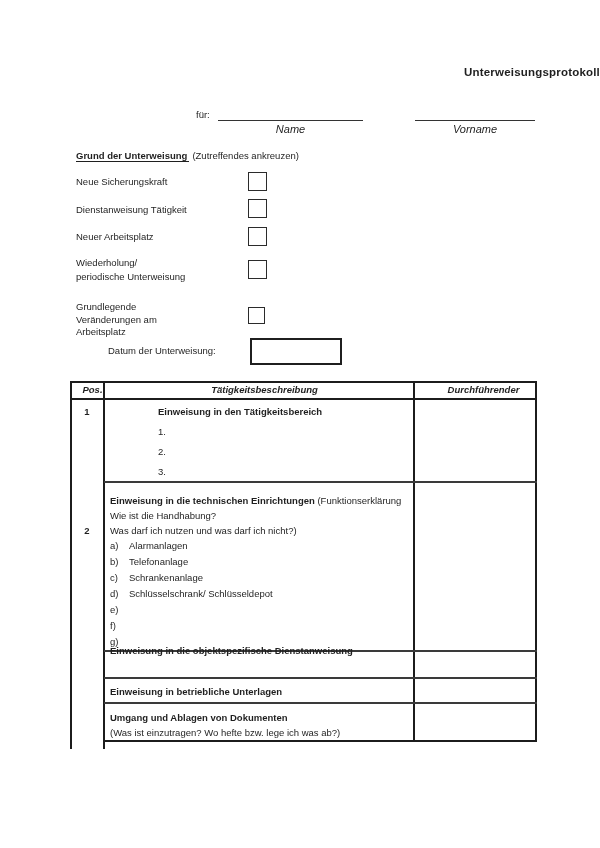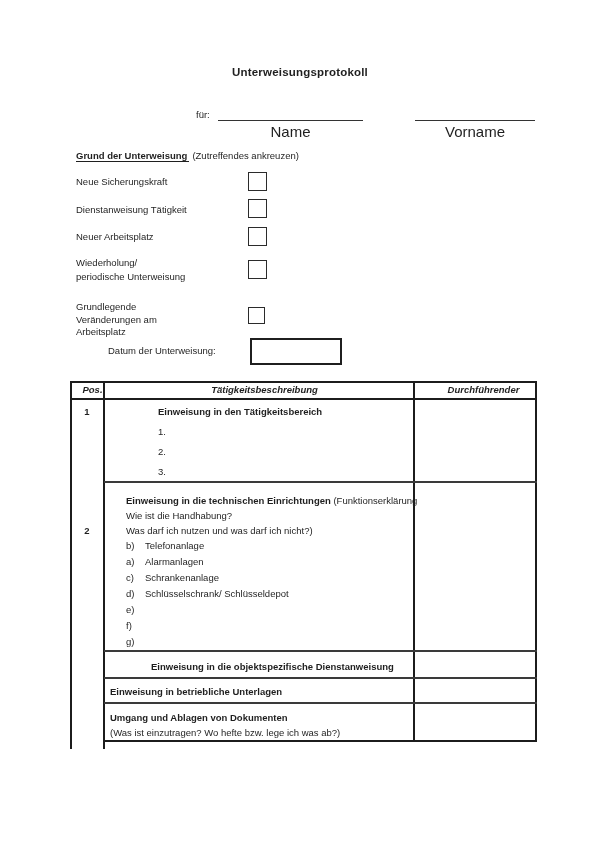--- a/index.html
+++ b/index.html
@@ -1,29 +1,29 @@
 <!DOCTYPE html>
 <html><head>
 <meta charset="utf-8">
 <style>
   * { margin:0; padding:0; box-sizing:border-box; }
   html,body { background:#ffffff; }
   body { font-family:"Liberation Sans", sans-serif; color:#1f1f1f; }
   .page { position:relative; width:600px; height:848px; background:#ffffff; overflow:hidden; }
 
   
-  .title { position:absolute; top:66px; left:0; width:600px; text-align:center;
+  .title { position:absolute; top:66px; left:0; width:600px; text-align:right;
            font-size:11.5px; font-weight:bold; letter-spacing:.2px; }
 
   
   .fuer-label { position:absolute; left:196px; top:109px; font-size:9.5px; }
   .fill-line { position:absolute; height:0; border-bottom:1px solid #333; }
   .line-name { left:218px; top:120px; width:145px; }
   .line-vorname { left:415px; top:120px; width:120px; }
-  .line-cap { position:absolute; top:123px; font-size:15px; text-align:center; }
+  .line-cap { position:absolute; top:123px; font-size:11px; text-align:center;font-style:italic; }
   .cap-name { left:218px; width:145px; }
   .cap-vorname { left:415px; width:120px; }
 
   
   .reason-heading { position:absolute; left:76px; top:150px; font-size:9.5px; }
   .rh-main { font-weight:bold; border-bottom:1.5px solid #1f1f1f; padding-right:2px; }
   .rh-note { margin-left:3px; }
 
   .cb-label { position:absolute; left:76px; font-size:9.5px; line-height:13px; white-space:pre-line; }
   .lh14 { line-height:14px; }
@@ -53,26 +53,26 @@
   .hdr-task { left:34px; width:310px; }
   .hdr-exec { left:344px; width:128px;font-style:italic; }
 
   .pos-num { position:absolute; left:0; width:34px; text-align:center; font-weight:bold; line-height:13px; }
   .pos-1 { top:24px; } .pos-2 { top:143px; }
 
   .rowblock { position:absolute; left:40px; width:303px; }
   .row1 { top:24px;margin-left:48px; }
   .row1 .rb-title { font-weight:bold; line-height:13px; }
   .row1 .num-item { margin-top:7px; line-height:13px; }
-  .row2 { top:112px;margin-left:16px; }
+  .row2 { top:112px; }
   .row2 .introline { line-height:15px; }
   .b { font-weight:bold; }
   .li { line-height:16px; }
   .li-letter { display:inline-block; width:19px; }
-  .row3 { top:280px; font-weight:bold; line-height:12px;margin-left:41px; }
+  .row3 { top:264px; font-weight:bold; line-height:12px; }
   .row4 { top:305px; font-weight:bold; line-height:12px; }
   .row5 { top:330px; line-height:14.5px; }
   .row5 .rb-title { font-weight:bold; }
 
   .exec-cell { position:absolute; left:345px; width:119px; background:transparent; }
   .ex1 { top:19px;  height:81px; }
   .ex2 { top:102px; height:167px; }
   .ex3 { top:271px; height:25px; }
   .ex4 { top:298px; height:23px; }
   .ex5 { top:323px; height:36px; }
@@ -140,22 +140,22 @@
       <div class="rb-title">Einweisung in den Tätigkeitsbereich</div>
       <div class="num-item">1.</div>
       <div class="num-item">2.</div>
       <div class="num-item">3.</div>
     </div>
 
     <div class="rowblock row2">
       <div class="introline"><span class="b">Einweisung in die technischen Einrichtungen</span><span> (Funktionserklärung</span></div>
       <div class="introline">Wie ist die Handhabung?</div>
       <div class="introline">Was darf ich nutzen und was darf ich nicht?)</div>
+      <div class="li"><span class="li-letter">a)</span><span>Alarmanlagen</span></div>
       <div class="li"><span class="li-letter">b)</span><span>Telefonanlage</span></div>
-      <div class="li"><span class="li-letter">a)</span><span>Alarmanlagen</span></div>
       <div class="li"><span class="li-letter">c)</span><span>Schrankenanlage</span></div>
       <div class="li"><span class="li-letter">d)</span><span>Schlüsselschrank/ Schlüsseldepot</span></div>
       <div class="li"><span class="li-letter">e)</span><span></span></div>
       <div class="li"><span class="li-letter">f)</span><span></span></div>
       <div class="li"><span class="li-letter">g)</span><span></span></div>
     </div>
 
     <div class="rowblock row3">Einweisung in die objektspezifische Dienstanweisung</div>
     <div class="rowblock row4">Einweisung in betriebliche Unterlagen</div>
     <div class="rowblock row5">

